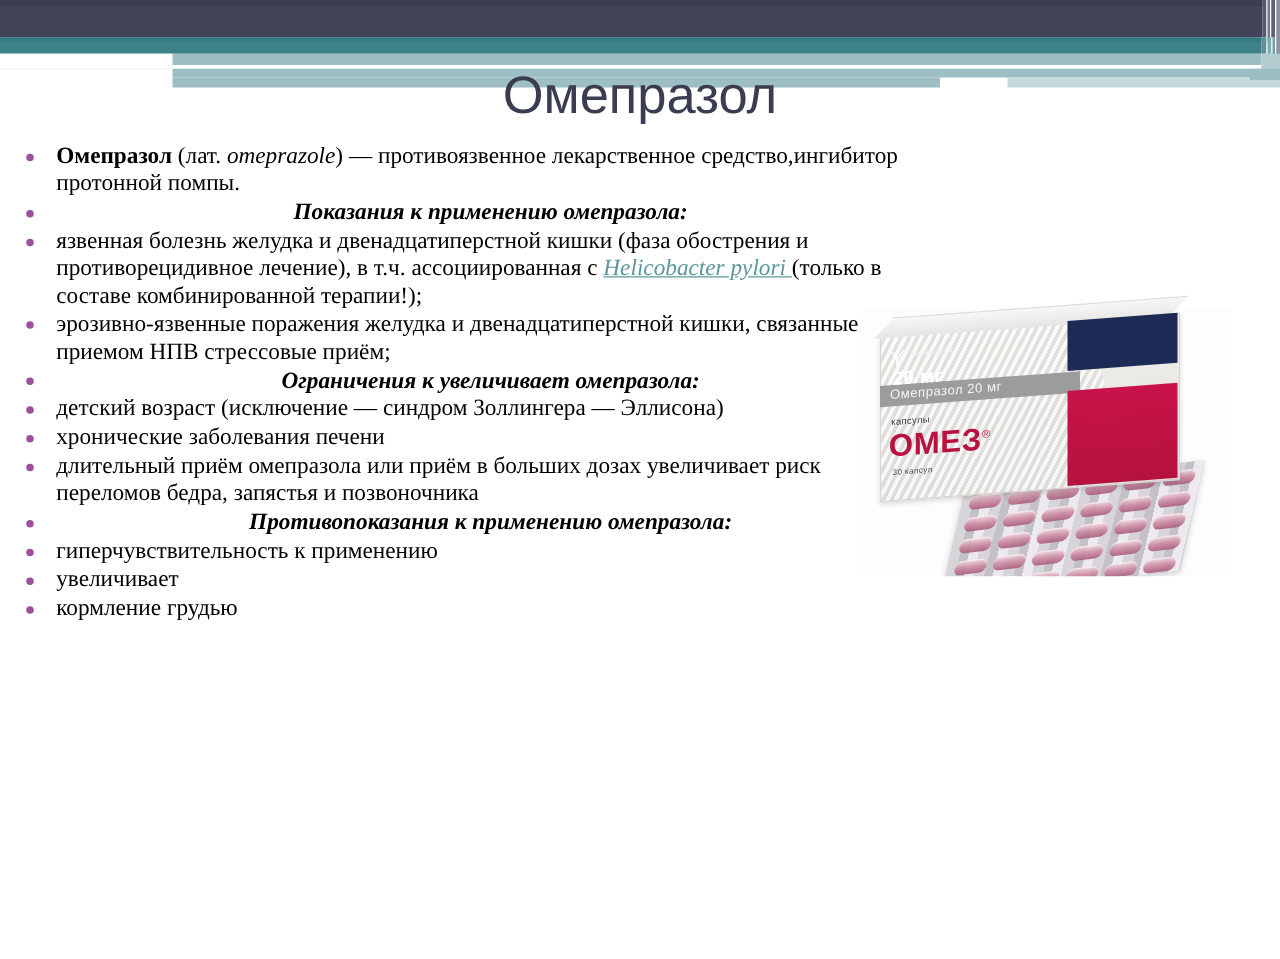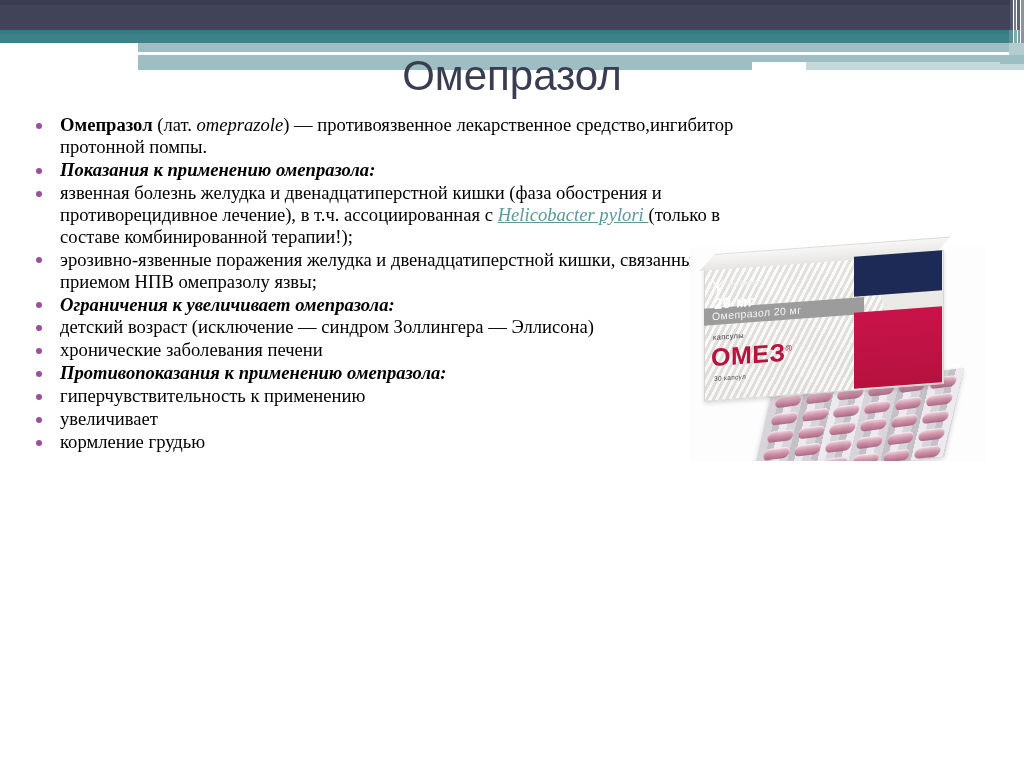--- a/index.html
+++ b/index.html
@@ -138,21 +138,21 @@
     font-size: 42px;
     font-weight: 400;
     color: #3a3d52;
     letter-spacing: 0px;
     z-index: 5;
   }
 
   
   .content {
     position: absolute;
-    left: 15px;
+    left: 0;
     top: 114px;
     width: 740px;
     z-index: 4;
   }
   ul.bullets {
     list-style: none;
     margin: 0;
     padding: 0;
   }
   ul.bullets > li {
@@ -166,21 +166,21 @@
   }
   ul.bullets > li .dot {
     position: absolute;
     left: 21px;
     top: 0.47em;
     width: 6px;
     height: 6px;
     border-radius: 50%;
     background: #9c4f9c;
   }
-  li.b-ital > .txt { font-style: italic; font-weight: 700; }
+  li.b-ital > .txt { font-style: italic; font-weight: 700; text-align: center; }
 
   .txt { display: block; }
   .bold { font-weight: 700; }
   .ital { font-style: italic; }
   .link {
     color: #5b989c;
     font-style: italic;
     text-decoration: underline;
   }
 
@@ -418,33 +418,37 @@
         <li class="b-ital">
         <span class="dot"></span>
         <span class="txt"><span> Показания к применению омепразола:</span></span>
       </li>
         <li>
         <span class="dot"></span>
         <span class="txt"><span>язвенная болезнь желудка и двенадцатиперстной кишки (фаза обострения и противорецидивное лечение), в т.ч. ассоциированная с </span><span class="link">Helicobacter pylori </span><span>(только в составе комбинированной терапии!);</span></span>
       </li>
         <li>
         <span class="dot"></span>
-        <span class="txt"><span>эрозивно-язвенные поражения желудка и двенадцатиперстной кишки, связанные с приемом НПВ</span><span> омепразолу язвы;</span></span>
+        <span class="txt"><span>эрозивно-язвенные поражения желудка и двенадцатиперстной кишки, связанные с приемом НПВ</span><span> стрессовые приём;</span></span>
       </li>
         <li class="b-ital">
         <span class="dot"></span>
         <span class="txt"><span>Ограничения к увеличивает омепразола:</span></span>
       </li>
         <li>
         <span class="dot"></span>
         <span class="txt"><span>детский возраст (исключение — синдром Золлингера — Эллисона)</span></span>
       </li>
         <li>
         <span class="dot"></span>
         <span class="txt"><span>хронические заболевания печени</span></span>
+      </li>
+        <li>
+        <span class="dot"></span>
+        <span class="txt"><span>длительный приём омепразола или приём в больших дозах увеличивает риск переломов бедра, запястья и позвоночника</span></span>
       </li>
         <li class="b-ital">
         <span class="dot"></span>
         <span class="txt"><span>Противопоказания к применению омепразола:</span></span>
       </li>
         <li>
         <span class="dot"></span>
         <span class="txt"><span>гиперчувствительность к применению</span></span>
       </li>
         <li>

